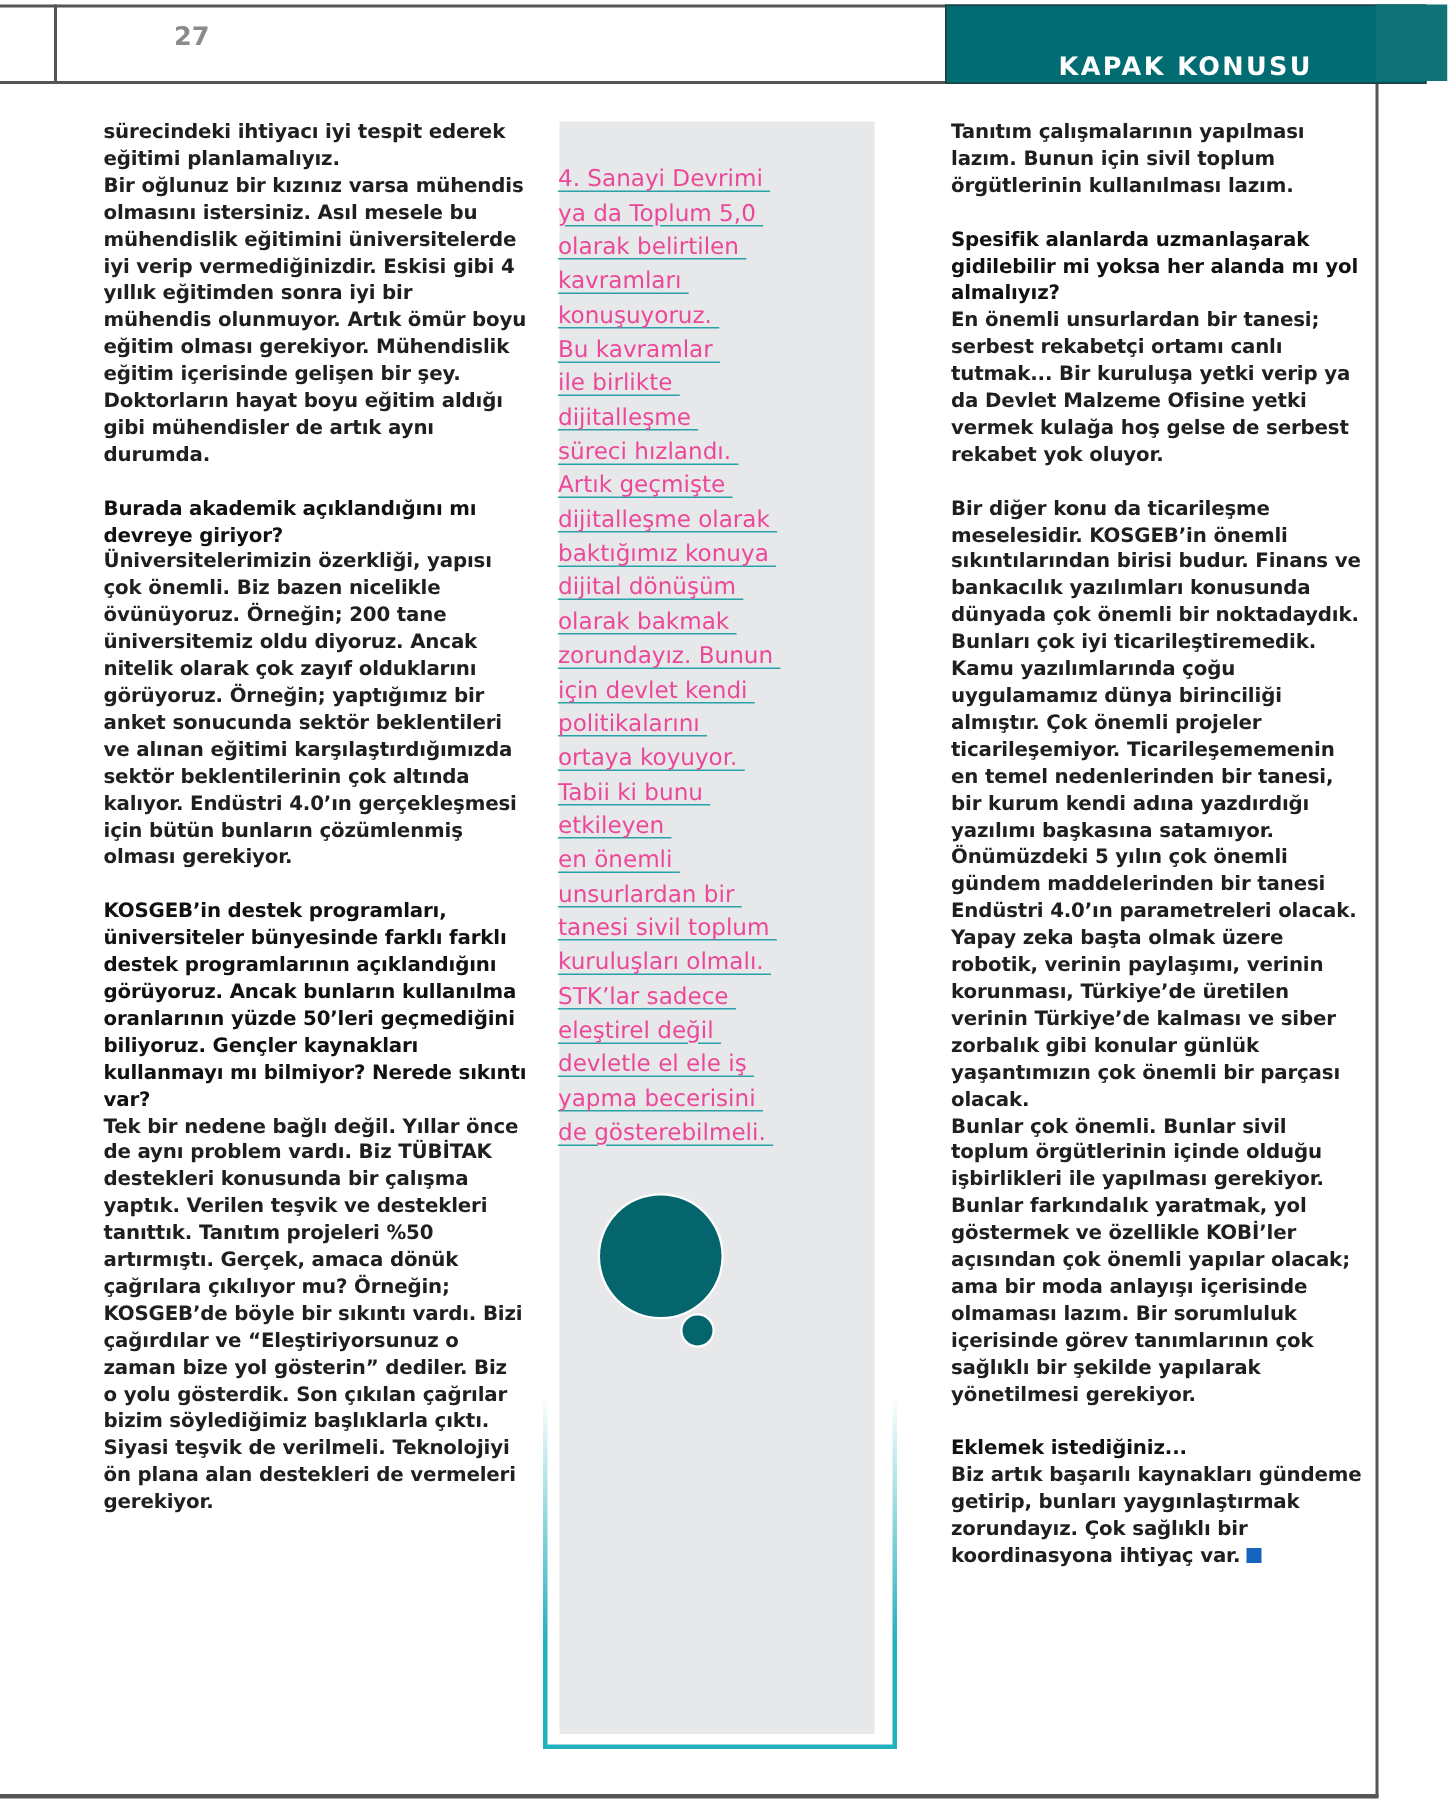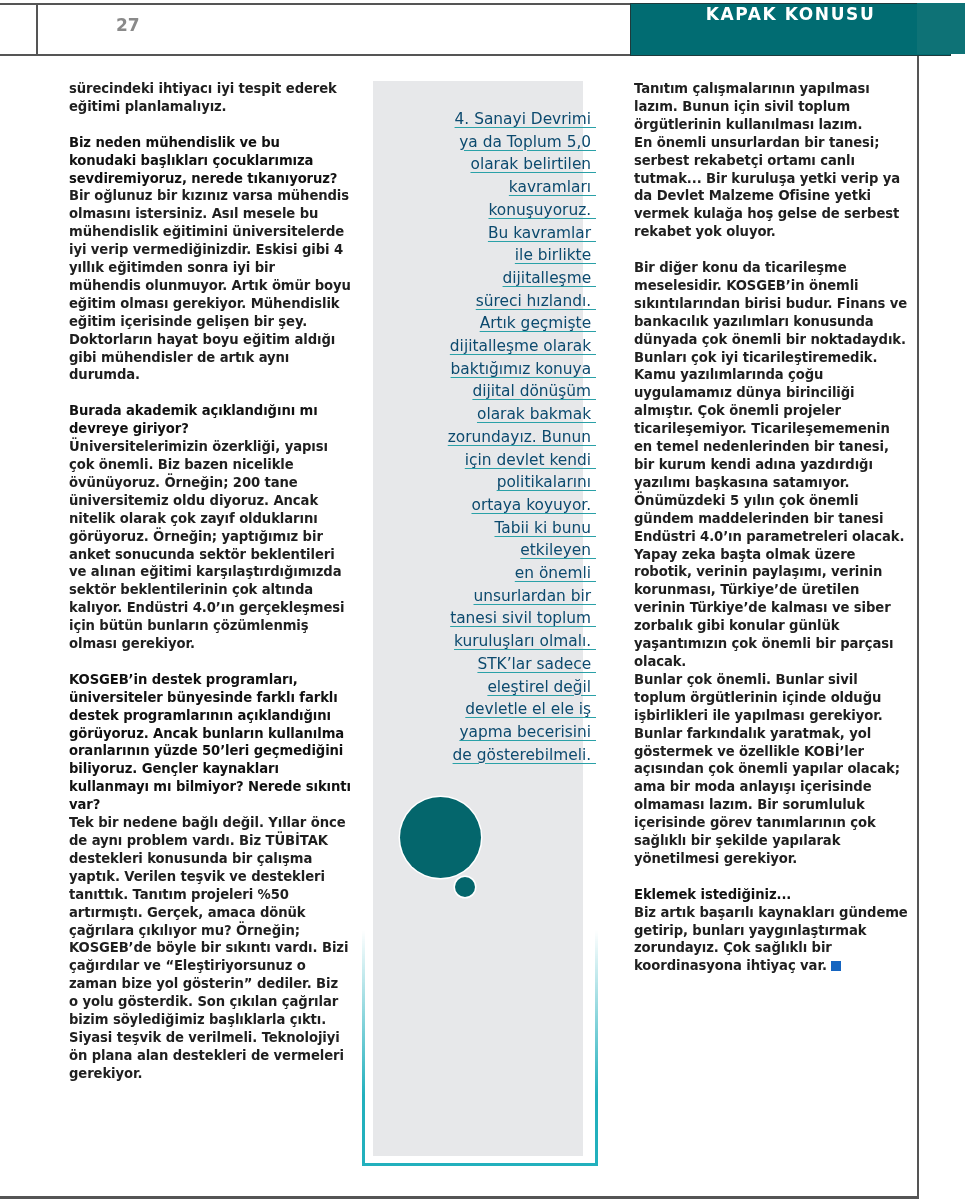--- a/index.html
+++ b/index.html
@@ -12,21 +12,21 @@
   .hdr-line-top { position:absolute; left:0; top:3px; width:630px; height:2px; background:#555; }
   .hdr-line-bot { position:absolute; left:0; top:54px; width:630px; height:2px; background:#555; }
   .hdr-divider { position:absolute; left:36px; top:3px; width:2px; height:53px; background:#555; }
   .page-num {
     position:absolute; left:84px; top:15px; font-size:17px; color:#8a8a8a;
     font-family:"DejaVu Sans", sans-serif; font-weight:bold;margin-left:32px;
   }
   .section-tab {
     position:absolute; left:630px; top:3px; width:321px; height:53px;
     background:#016c72; border:1px solid #1e3a3c; box-sizing:border-box;
-    display:flex; align-items:flex-start; justify-content:center;
+    display:flex; align-items:flex-end; justify-content:center;
   }
   .section-tab span {
     color:#fff; font-weight:bold; font-size:17px; letter-spacing:1.6px;
     font-family:"DejaVu Sans", sans-serif;
   }
   .section-tab-ext {
     position:absolute; left:917px; top:3px; width:48px; height:51px; background:#0e7276;
   }
   .frame-right { position:absolute; left:917px; top:56px; width:2px; height:1142px; background:#555; }
   .frame-bottom { position:absolute; left:0; top:1196px; width:919px; height:3px; background:#555; }
@@ -53,24 +53,23 @@
     position:absolute; left:362px; top:930px; width:236px; height:236px;
     border-left:3px solid #22b0bd; border-right:3px solid #22b0bd; border-bottom:3px solid #22b0bd;
     box-sizing:border-box;
     -webkit-mask-image:linear-gradient(to bottom, transparent 0%, #000 70%);
     mask-image:linear-gradient(to bottom, transparent 0%, #000 70%);
   }
   .pq-box {
     position:absolute; left:373px; top:81px; width:210px; height:1075px; background:#e7e8ea;
   }
   .pq-text {
-    position:absolute; left:411px; top:108px; width:185px;
+    position:absolute; left:372px; top:108px; width:185px;
     font-family:"DejaVu Sans", sans-serif; font-size:15.4px; line-height:22.7px;
-    color:#0c4a6e;
-    text-align:right;
+    color:#ec4899;
   }
   .pq-text div { white-space:nowrap; }
   .pq-text span { text-decoration:underline; text-decoration-color:#2aa1a8; text-underline-offset:3px; }
   .bubble-big {
     position:absolute; left:400px; top:797px; width:81px; height:81px; border-radius:50%;
     background:#04666c; box-shadow:0 0 0 1.5px #fff;
   }
   .bubble-small {
     position:absolute; left:455px; top:877px; width:20px; height:20px; border-radius:50%;
     background:#04666c; box-shadow:0 0 0 1.5px #fff;
@@ -85,21 +84,20 @@
 <div class="page-num">27</div>
 <div class="section-tab">
   <span>KAPAK KONUSU</span>
 </div>
 <div class="section-tab-ext"></div>
 <div class="frame-right"></div>
 <div class="frame-bottom"></div>
 
 <div class="col col-left">
   <p class="a">sürecindeki ihtiyacı iyi tespit ederek eğitimi planlamalıyız.</p>
-  <p class="q">Biz neden mühendislik ve bu konudaki başlıkları çocuklarımıza sevdiremiyoruz, nerede tıkanıyoruz?</p>
   <p class="a">Bir oğlunuz bir kızınız varsa mühendis olmasını istersiniz. Asıl mesele bu mühendislik eğitimini üniversitelerde iyi verip vermediğinizdir. Eskisi gibi 4 yıllık eğitimden sonra iyi bir mühendis olunmuyor. Artık ömür boyu eğitim olması gerekiyor. Mühendislik eğitim içerisinde gelişen bir şey. Doktorların hayat boyu eğitim aldığı gibi mühendisler de artık aynı durumda.</p>
   <p class="q">Burada akademik açıklandığını mı devreye giriyor?</p>
   <p class="a">Üniversitelerimizin özerkliği, yapısı çok önemli. Biz bazen nicelikle övünüyoruz. Örneğin; 200 tane üniversitemiz oldu diyoruz. Ancak nitelik olarak çok zayıf olduklarını görüyoruz. Örneğin; yaptığımız bir anket sonucunda sektör beklentileri ve alınan eğitimi karşılaştırdığımızda sektör beklentilerinin çok altında kalıyor. Endüstri 4.0’ın gerçekleşmesi için bütün bunların çözümlenmiş olması gerekiyor.</p>
   <p class="q">KOSGEB’in destek programları, üniversiteler bünyesinde farklı farklı destek programlarının açıklandığını görüyoruz. Ancak bunların kullanılma oranlarının yüzde 50’leri geçmediğini biliyoruz. Gençler kaynakları kullanmayı mı bilmiyor? Nerede sıkıntı var?</p>
   <p class="a">Tek bir nedene bağlı değil. Yıllar önce de aynı problem vardı. Biz TÜBİTAK destekleri konusunda bir çalışma yaptık. Verilen teşvik ve destekleri tanıttık. Tanıtım projeleri %50 artırmıştı. Gerçek, amaca dönük çağrılara çıkılıyor mu? Örneğin; KOSGEB’de böyle bir sıkıntı vardı. Bizi çağırdılar ve “Eleştiriyorsunuz o zaman bize yol gösterin” dediler. Biz o yolu gösterdik. Son çıkılan çağrılar bizim söylediğimiz başlıklarla çıktı. Siyasi teşvik de verilmeli. Teknolojiyi ön plana alan destekleri de vermeleri gerekiyor.</p>
 </div>
 
 <div class="pq-frame"></div>
 <div class="pq-box"></div>
 <div class="pq-text" id="pq-text">
@@ -133,20 +131,21 @@
     <div><span>yapma becerisini&nbsp;</span></div>
     <div><span>de gösterebilmeli.&nbsp;</span></div>
   </div>
 <div>
   <div class="bubble-big"></div>
   <div class="bubble-small"></div>
 </div>
 
 <div class="col col-right">
   <p class="a">Tanıtım çalışmalarının yapılması lazım. Bunun için sivil toplum örgütlerinin kullanılması lazım.</p>
+  <p class="q">Spesifik alanlarda uzmanlaşarak gidilebilir mi yoksa her alanda mı yol almalıyız?</p>
   <p class="a">En önemli unsurlardan bir tanesi; serbest rekabetçi ortamı canlı tutmak... Bir kuruluşa yetki verip ya da Devlet Malzeme Ofisine yetki vermek kulağa hoş gelse de serbest rekabet yok oluyor.</p>
   <div class="gap"></div>
   <p class="a">Bir diğer konu da ticarileşme meselesidir. KOSGEB’in önemli sıkıntılarından birisi budur. Finans ve bankacılık yazılımları konusunda dünyada çok önemli bir noktadaydık. Bunları çok iyi ticarileştiremedik. Kamu yazılımlarında çoğu uygulamamız dünya birinciliği almıştır. Çok önemli projeler ticarileşemiyor. Ticarileşememenin en temel nedenlerinden bir tanesi, bir kurum kendi adına yazdırdığı yazılımı başkasına satamıyor.</p>
   <p class="a">Önümüzdeki 5 yılın çok önemli gündem maddelerinden bir tanesi Endüstri 4.0’ın parametreleri olacak. Yapay zeka başta olmak üzere robotik, verinin paylaşımı, verinin korunması, Türkiye’de üretilen verinin Türkiye’de kalması ve siber zorbalık gibi konular günlük yaşantımızın çok önemli bir parçası olacak.</p>
   <p class="a">Bunlar çok önemli. Bunlar sivil toplum örgütlerinin içinde olduğu işbirlikleri ile yapılması gerekiyor. Bunlar farkındalık yaratmak, yol göstermek ve özellikle KOBİ’ler açısından çok önemli yapılar olacak; ama bir moda anlayışı içerisinde olmaması lazım. Bir sorumluluk içerisinde görev tanımlarının çok sağlıklı bir şekilde yapılarak yönetilmesi gerekiyor.</p>
   <p class="q">Eklemek istediğiniz...</p>
   <p class="a"><span>Biz artık başarılı kaynakları gündeme getirip, bunları yaygınlaştırmak zorundayız. Çok sağlıklı bir koordinasyona ihtiyaç var.</span><span class="end-mark"></span></p>
 </div>
 
 </body></html>

